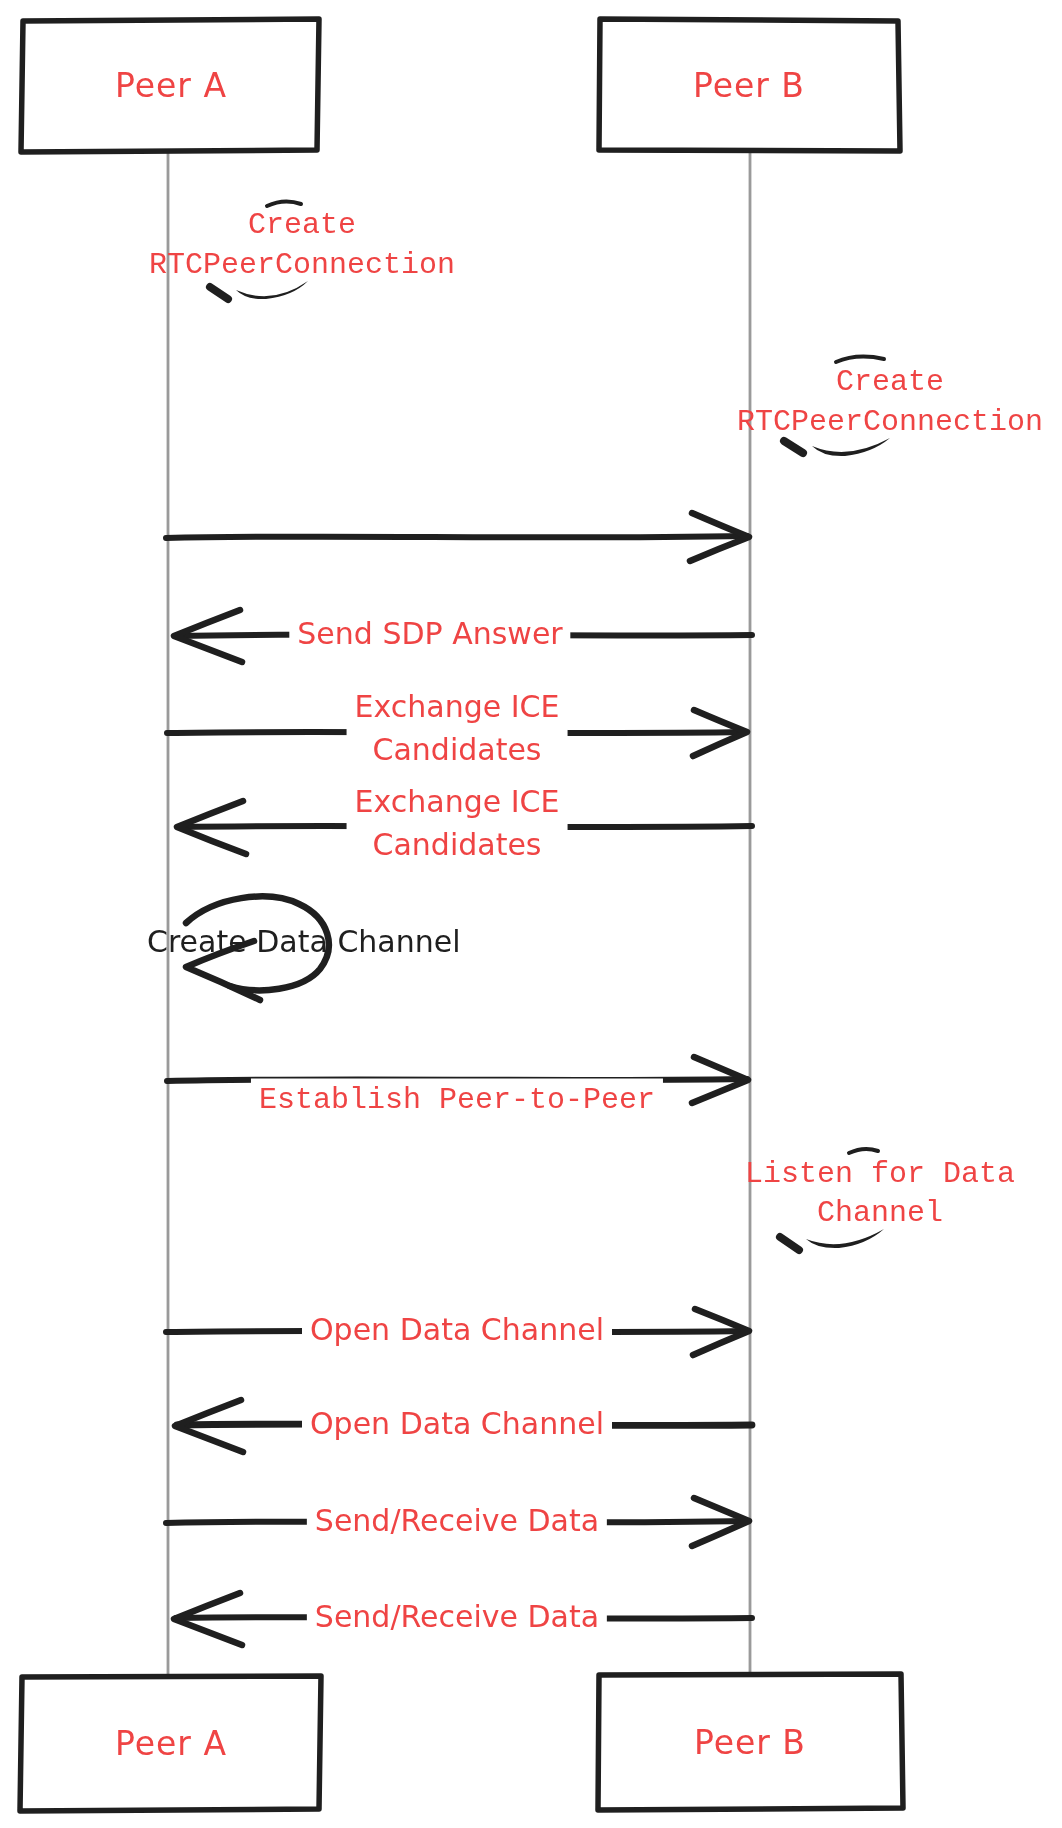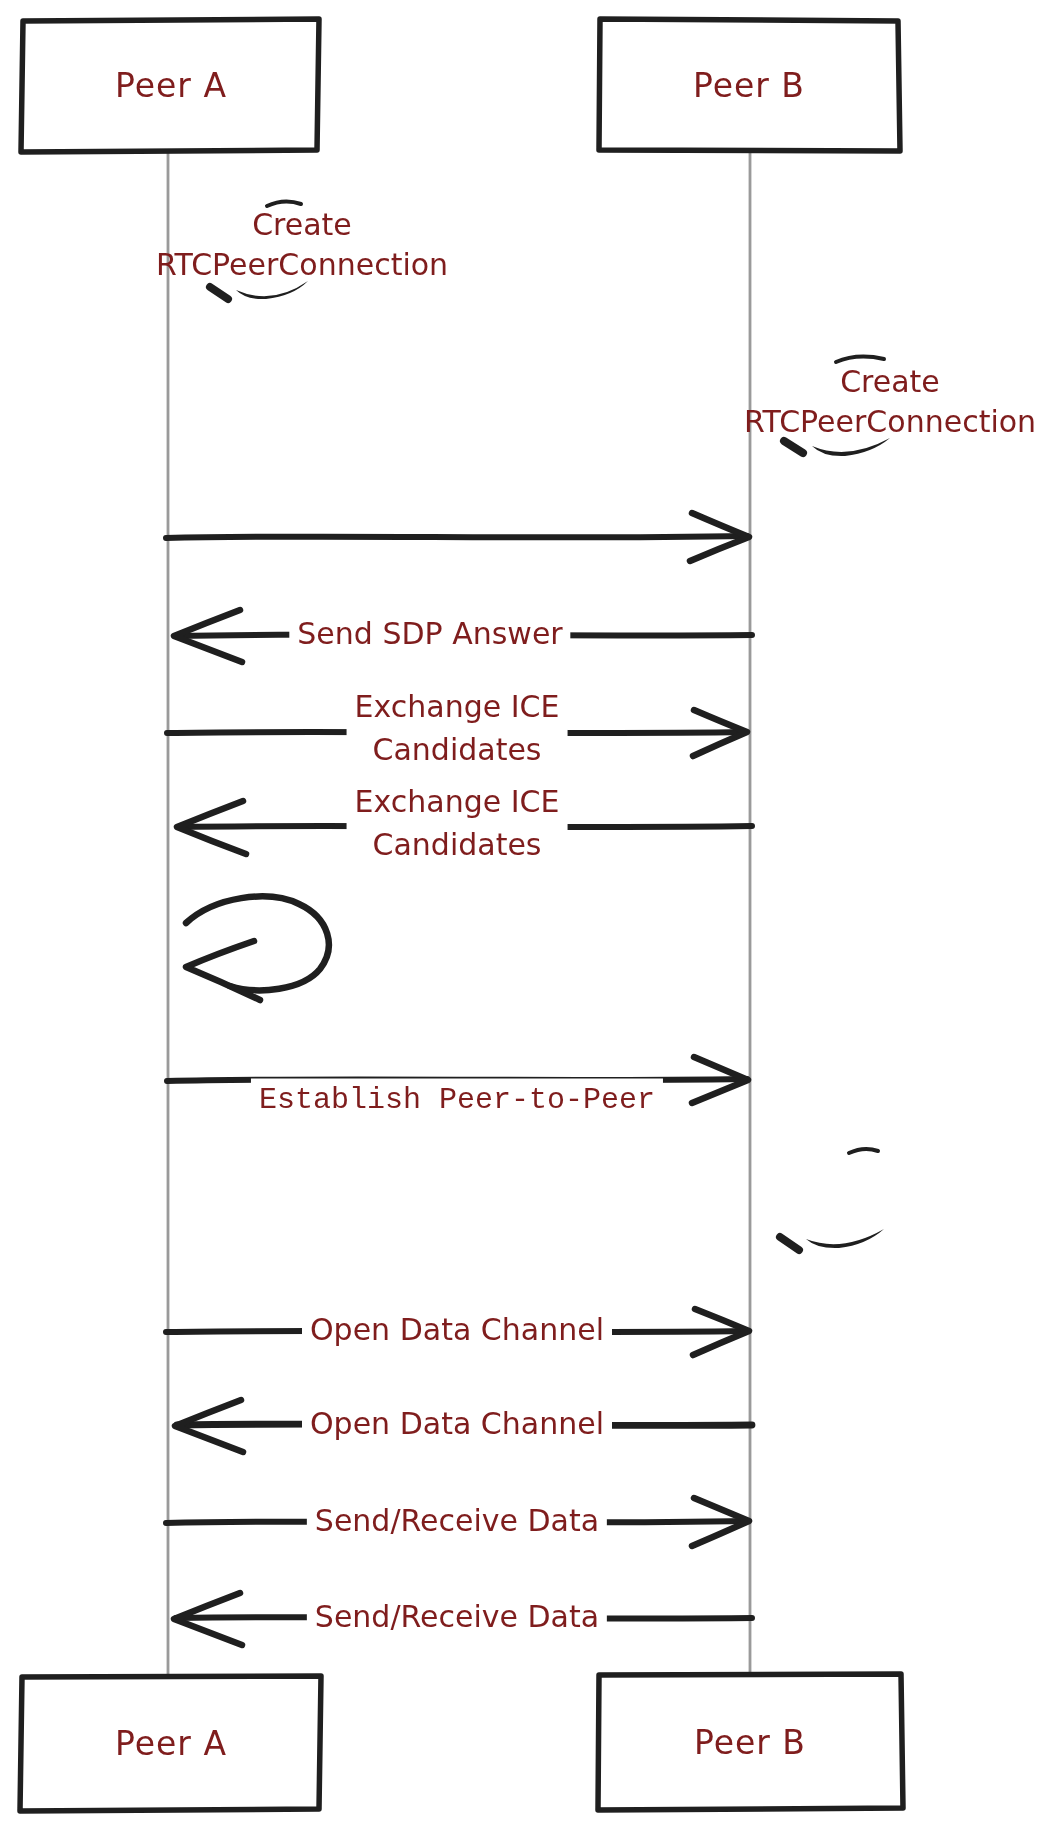--- a/index.html
+++ b/index.html
@@ -12,24 +12,24 @@
     overflow:hidden;
   }
   .layer{position:absolute;left:0;top:0;width:1062px;height:1828px;}
   .lbl{
     position:absolute;
     transform:translate(-50%,-50%);
     text-align:center;
     font-size:30px;
     line-height:43px;
     white-space:nowrap;
-    color:#7f1d1d;
+    color:#ef4444;
   }
   .msg{background:#ffffff;padding:0 8px;}
-  .note{background:transparent;}
+  .note{background:transparent;font-family:Liberation Mono, monospace;}
   .actor{
     font-size:33px;
     letter-spacing:1px;
     background:transparent;
   }
   .loop-label{
     position:absolute;
     transform:translate(0,-50%);
     font-size:30px;
     white-space:nowrap;
@@ -114,24 +114,29 @@
   <div class="lbl msg" style="left:457px;top:728px;">
     <div>Exchange ICE</div>
     <div>Candidates</div>
   </div>
 
   <div class="lbl msg" style="left:457px;top:823px;">
     <div>Exchange ICE</div>
     <div>Candidates</div>
   </div>
 
+  <div class="loop-label" style="left:147px;top:941px;">Create Data Channel</div>
 
   <div class="lbl msg" style="left:457px;top:1100px;font-family:Liberation Mono, monospace;">
     <div>Establish Peer-to-Peer</div>
   </div>
 
+  <div class="lbl note" style="left:880px;top:1194px;line-height:39px;">
+    <div>Listen for Data</div>
+    <div>Channel</div>
+  </div>
 
   <div class="lbl msg" style="left:457px;top:1329px;">Open Data Channel</div>
   <div class="lbl msg" style="left:457px;top:1423px;">Open Data Channel</div>
   <div class="lbl msg" style="left:457px;top:1520px;">Send/Receive Data</div>
   <div class="lbl msg" style="left:457px;top:1616px;">Send/Receive Data</div>
 
 </div>
 
 </body></html>

